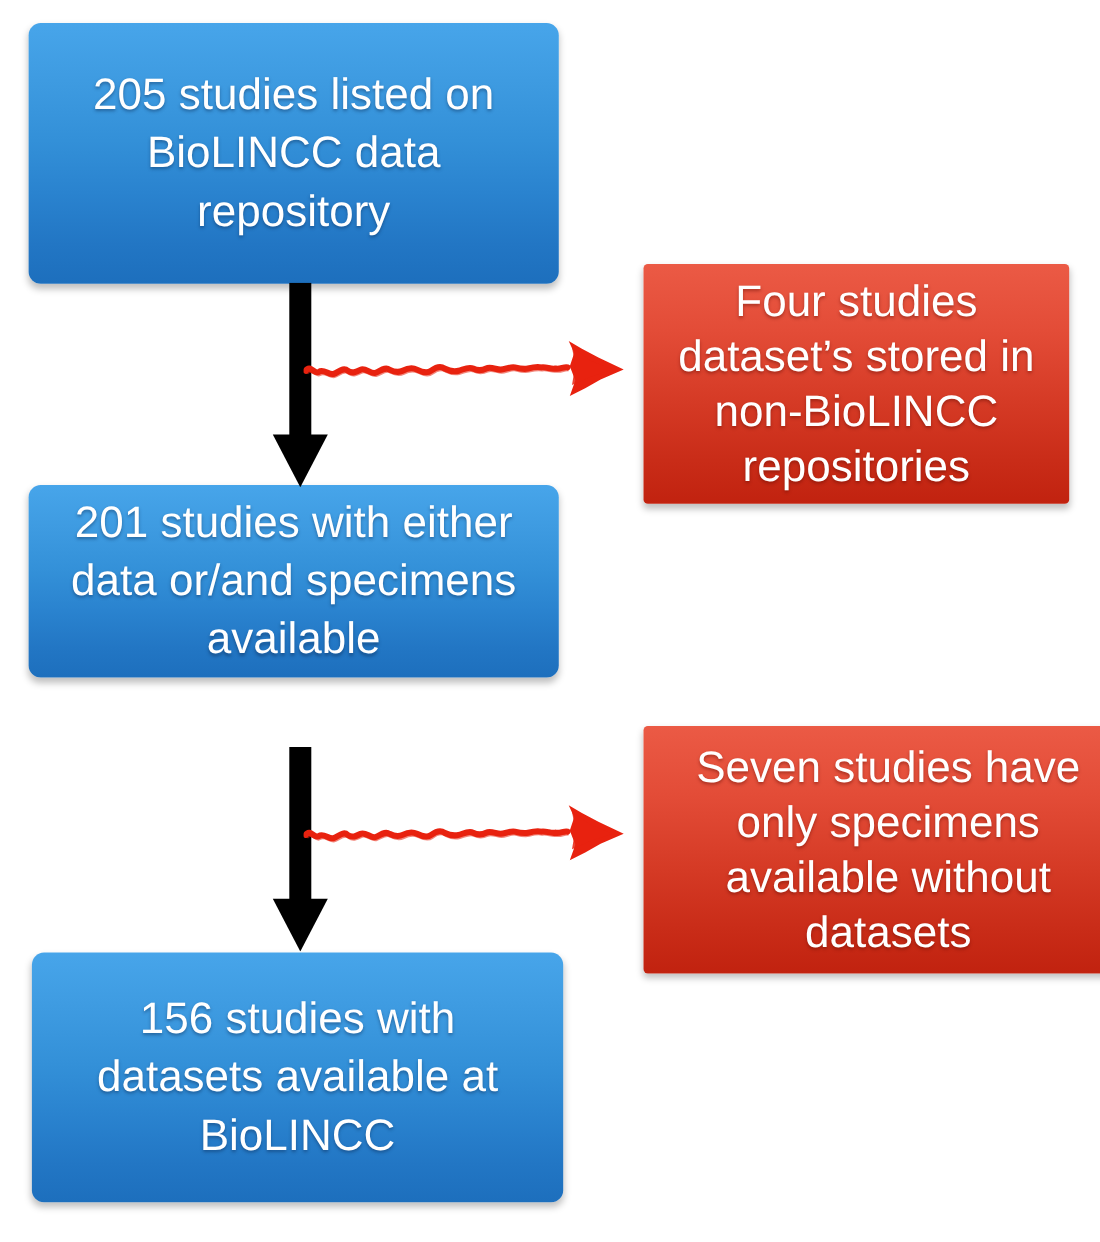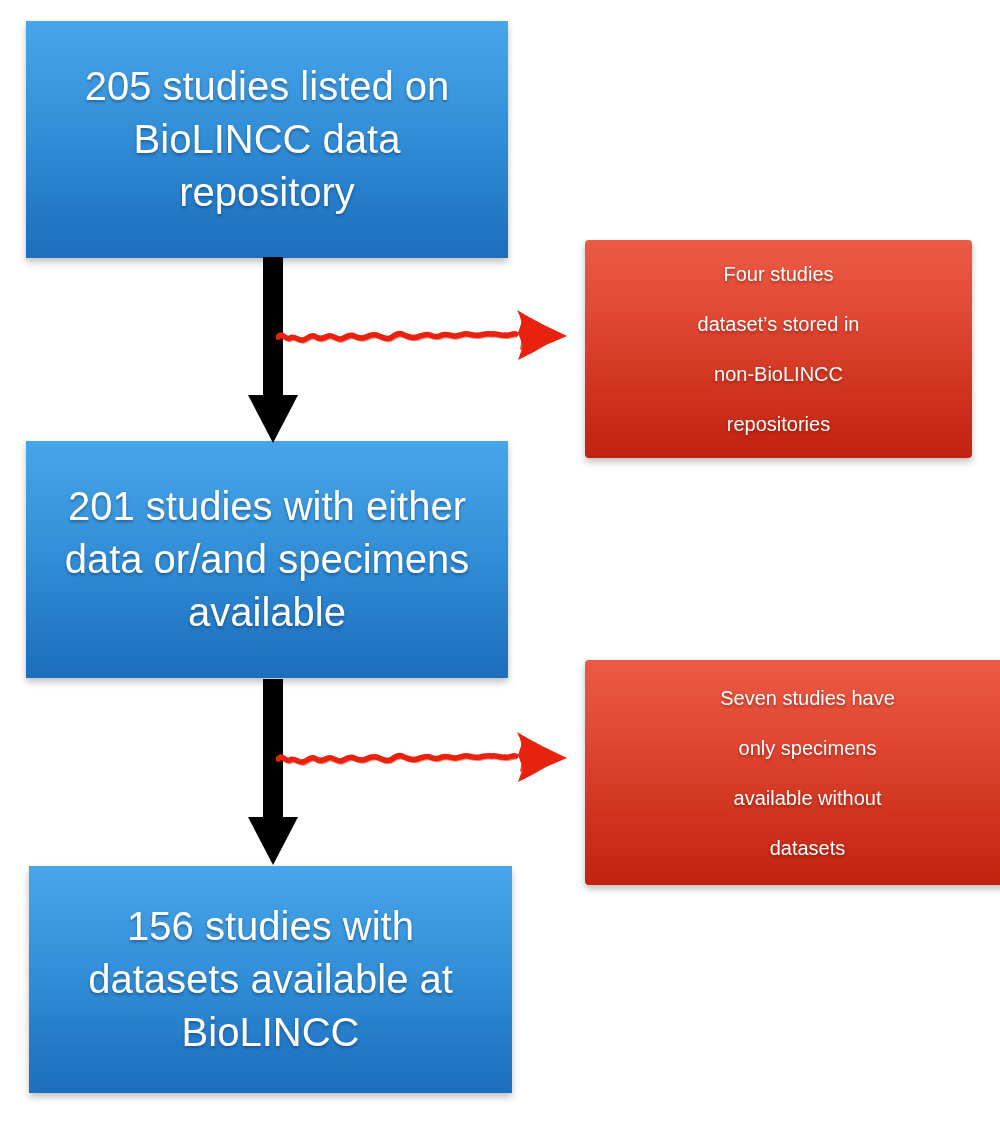--- a/index.html
+++ b/index.html
@@ -17,34 +17,34 @@
     align-items: center;
     justify-content: center;
     text-align: center;
     color: #ffffff;
     white-space: pre-line;
     box-sizing: border-box;
     box-shadow: 0 4px 7px rgba(0,0,0,0.25);
   }
   .box.blue {
     background: linear-gradient(180deg, #47a5ea 0%, #3e9be1 22%, #3390d8 45%, #2a83cf 65%, #2276c4 85%, #1d6fbd 100%);
-    border-radius: 0;
+    border-radius: 11px;
     font-size: 40px;
     line-height: 53px;
     text-shadow: 0 2px 3px rgba(10,40,80,0.45);
   }
   .box.red {
     background: linear-gradient(180deg, #eb5a45 0%, #e34c37 28%, #d53a25 58%, #c92c18 82%, #c1220f 100%);
     border-radius: 4px;
-    font-size: 20px;
+    font-size: 40px;
     line-height: 50px;
     text-shadow: 0 2px 3px rgba(90,10,0,0.45);
   }
   #box-1 { left: 26px;  top: 21px;  width: 482px; height: 237px; }
-  #box-2 { left: 26px;  top: 441px; width: 482px; height: 237px; }
+  #box-2 { left: 26px;  top: 441px; width: 482px; height: 175px; }
   #box-3 { left: 29px;  top: 866px; width: 483px; height: 227px; }
   #excl-1 { left: 585px; top: 240px; width: 387px; height: 218px; }
   #excl-2 { left: 585px; top: 660px; width: 445px; height: 225px; }
   .arrow-svg { position: absolute; display: block; }
   #down-arrow-1 { left: 247px; top: 257px; }
   #down-arrow-2 { left: 247px; top: 679px; }
   #excl-arrow-1 { left: 276px; top: 306px; }
   #excl-arrow-2 { left: 276px; top: 728px; }
 </style>
 </head>

